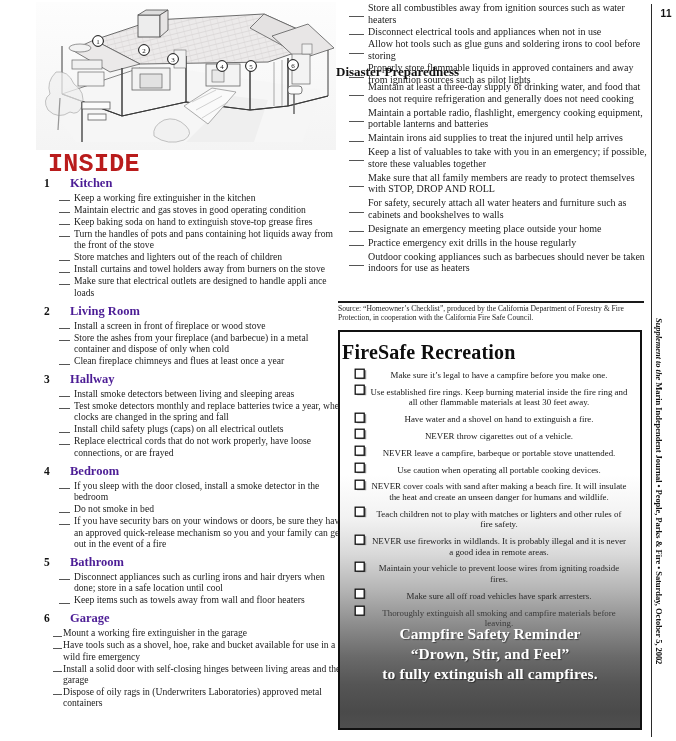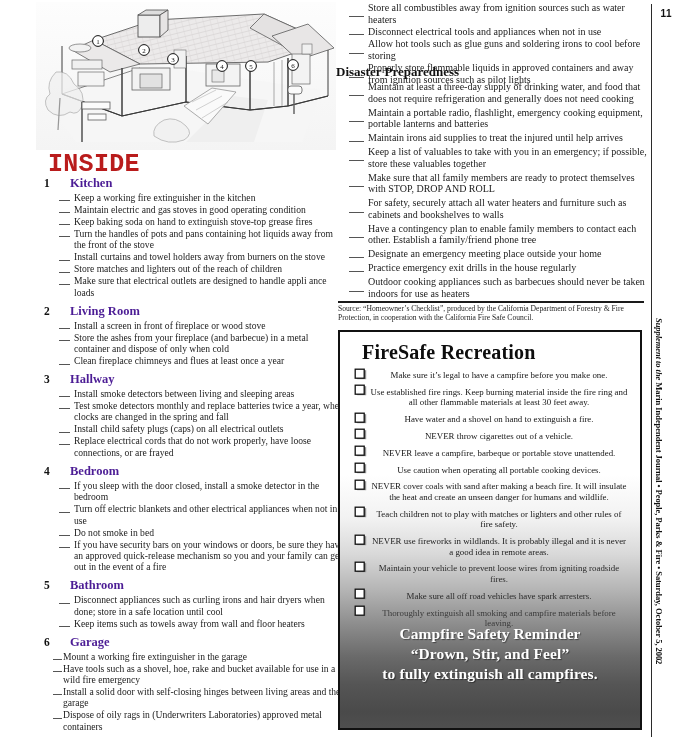--- a/index.html
+++ b/index.html
@@ -233,21 +233,21 @@
         #d9d9d9 56%,
         #b5b5b5 65%,
         #8c8c8c 74%,
         #6a6a6a 82%,
         #555555 89%,
         #4a4a4a 96%,
         #4f4f4f 100%);
     overflow: hidden;
   }
   .fs-title {
-    margin: 9px 0 6px 22px;
+    margin: 9px 0 6px 2px;
     font-weight: bold;
     font-size: 20px;
     color: #0d0d0d;
     letter-spacing: 0.2px;
   }
   .fs-list {
     list-style: none;
     margin: 0;
     padding: 0 12px 0 14px;
   }
@@ -401,25 +401,25 @@
             <li>
               <span class="blankline"></span>
               <span class="li-text">Keep baking soda on hand to extinguish stove-top grease fires</span>
             </li>
             <li>
               <span class="blankline"></span>
               <span class="li-text">Turn the handles of pots and pans containing hot liquids away from the front of the stove</span>
             </li>
             <li>
               <span class="blankline"></span>
+              <span class="li-text">Store matches and lighters out of the reach of children</span>
+            </li>
+            <li>
+              <span class="blankline"></span>
               <span class="li-text">Install curtains and towel holders away from burners on the stove</span>
-            </li>
-            <li>
-              <span class="blankline"></span>
-              <span class="li-text">Store matches and lighters out of the reach of children</span>
             </li>
             <li>
               <span class="blankline"></span>
               <span class="li-text">Make sure that electrical outlets are designed to handle appli ance loads</span>
             </li>
           </ul>
         </div>
         <div class="room">
           <div class="room-head">
             <span class="room-num">2</span>
@@ -469,24 +469,20 @@
             <span class="room-num">4</span>
             <span class="room-name">Bedroom</span>
           </div>
           <ul>
             <li>
               <span class="blankline"></span>
               <span class="li-text">If you sleep with the door closed, install a smoke detector in the bedroom</span>
             </li>
             <li>
               <span class="blankline"></span>
-              <span class="li-text">Turn off electric blankets and other electrical appliances when not in use</span>
-            </li>
-            <li>
-              <span class="blankline"></span>
               <span class="li-text">Do not smoke in bed</span>
             </li>
             <li>
               <span class="blankline"></span>
               <span class="li-text">If you have security bars on your windows or doors, be sure they have an approved quick-release mechanism so you and your family can get out in the event of a fire</span>
             </li>
           </ul>
         </div>
         <div class="room">
           <div class="room-head">
@@ -573,24 +569,20 @@
             <span class="blankline"></span>
             <span class="li-text">Keep a list of valuables to take with you in an emergency; if possible, store these valuables together</span>
           </li>
           <li>
             <span class="blankline"></span>
             <span class="li-text">Make sure that all family members are ready to protect themselves with STOP, DROP AND ROLL</span>
           </li>
           <li>
             <span class="blankline"></span>
             <span class="li-text">For safety, securely attach all water heaters and furniture such as cabinets and bookshelves to walls</span>
-          </li>
-          <li>
-            <span class="blankline"></span>
-            <span class="li-text">Have a contingency plan to enable family members to contact each other. Establish a family/friend phone tree</span>
           </li>
           <li>
             <span class="blankline"></span>
             <span class="li-text">Designate an emergency meeting place outside your home</span>
           </li>
           <li>
             <span class="blankline"></span>
             <span class="li-text">Practice emergency exit drills in the house regularly</span>
           </li>
           <li>

